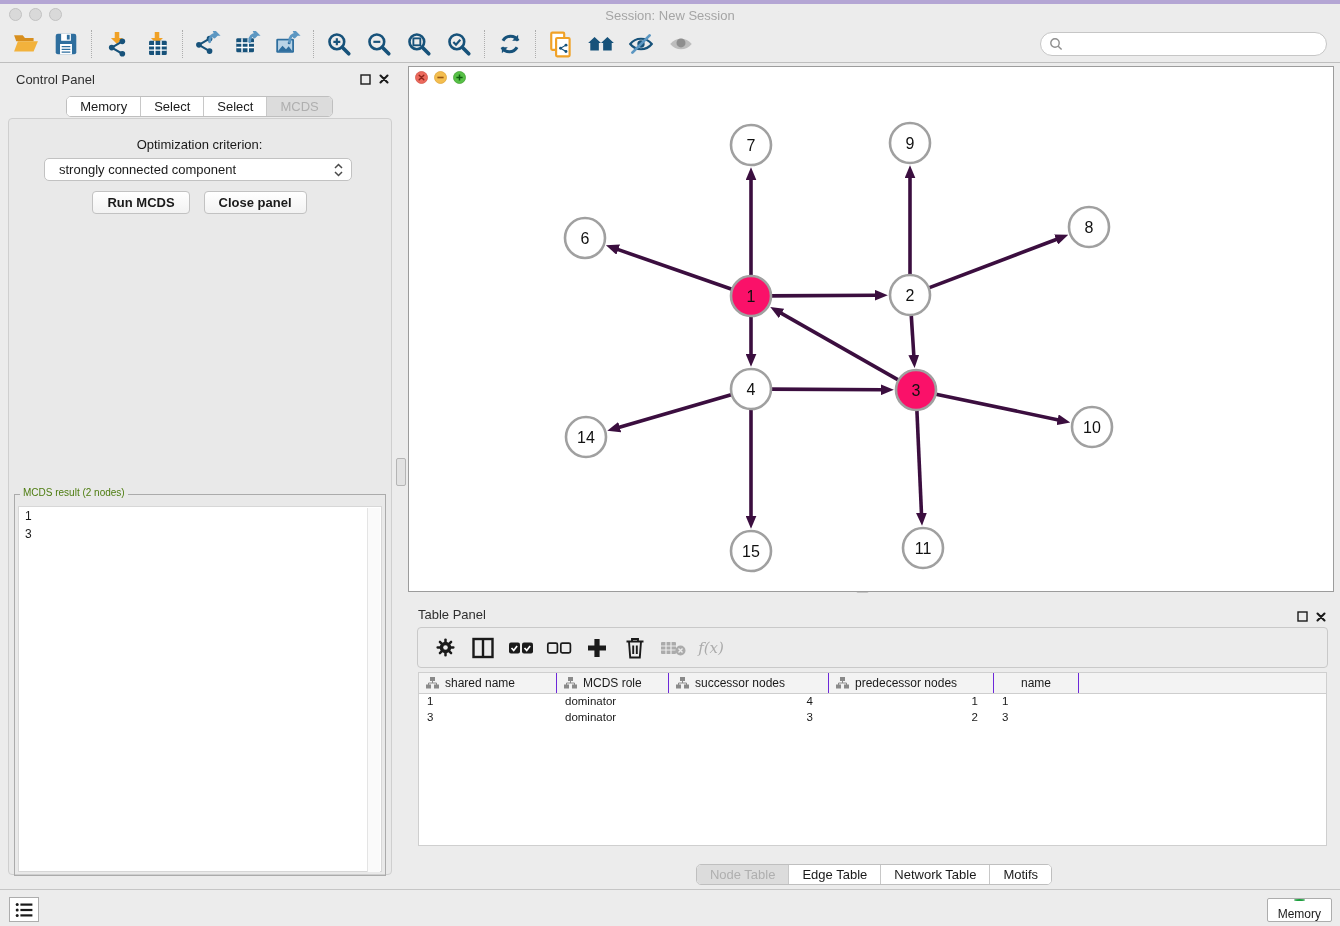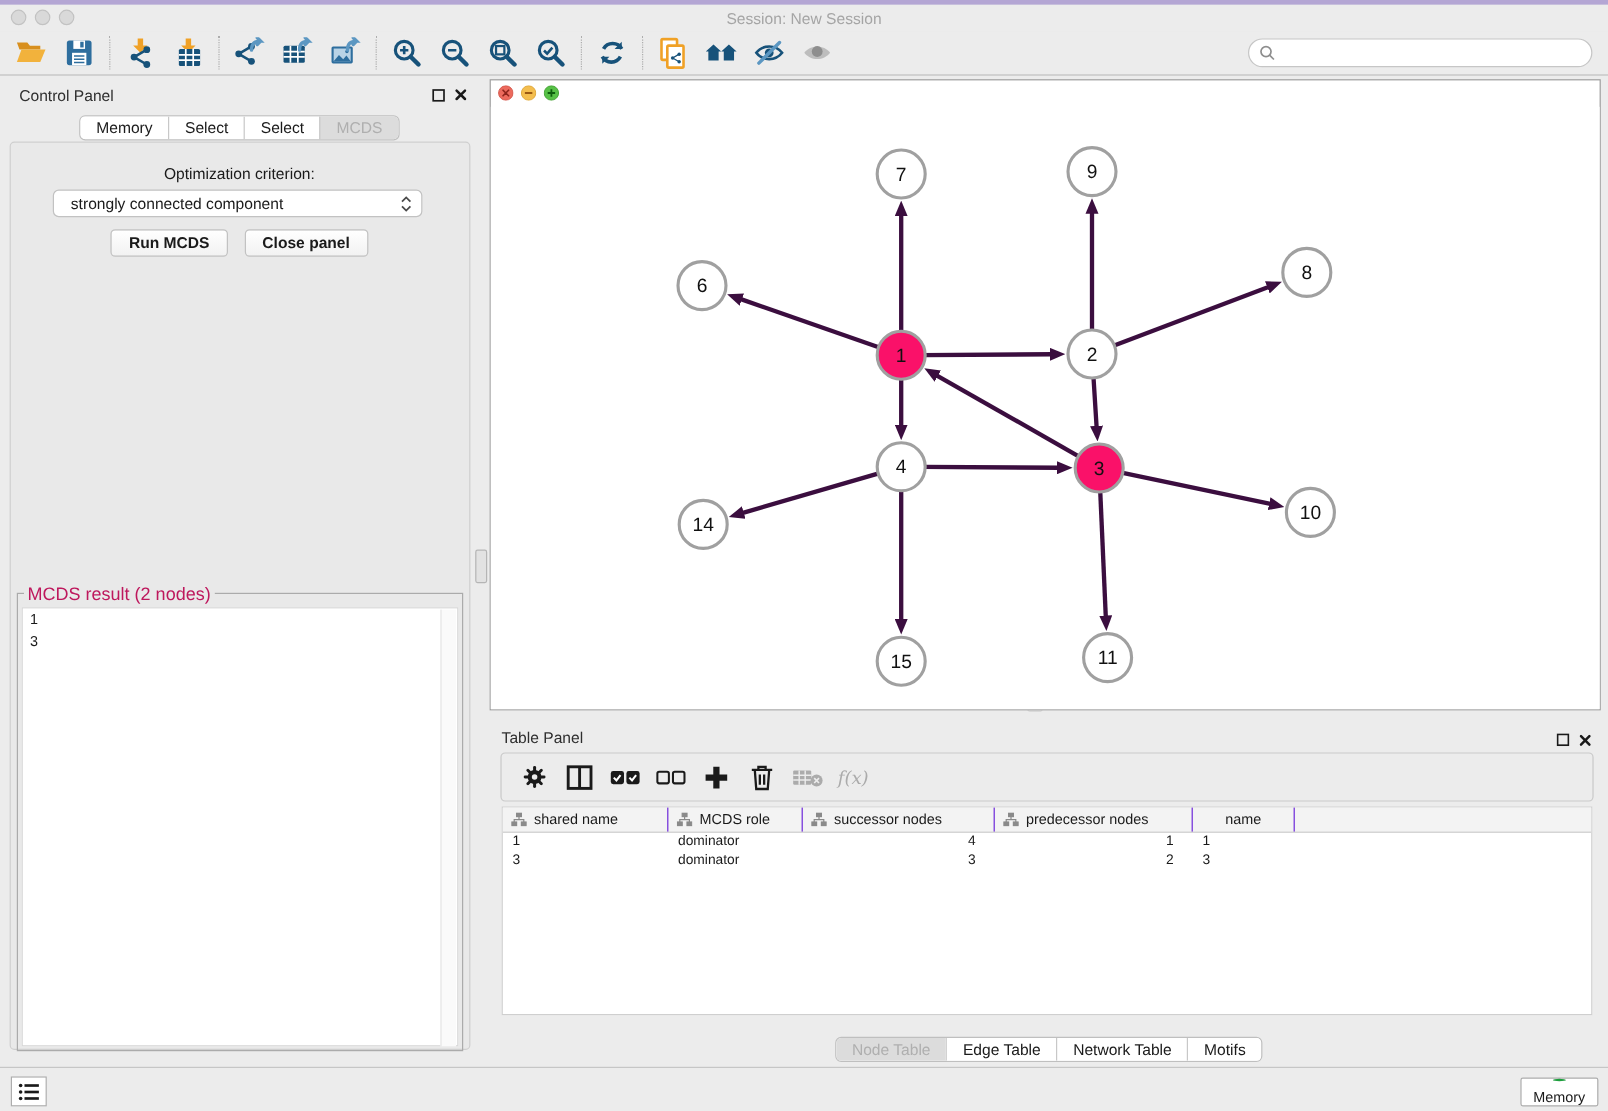--- a/index.html
+++ b/index.html
@@ -40,21 +40,21 @@
   #opt-label { left:0; top:137px; width:399px; text-align:center; color:#1a1a1a; }
   #criterion-select { left:44px; top:158px; width:308px; height:23px; background:#fff;
     border:1px solid #C2C2C2; border-radius:5px; display:flex; align-items:center;
     padding:0 8px 0 14px; }
   #criterion-select .sel-label { flex:1; }
   .push-btn { height:23px; background:linear-gradient(#ffffff,#F2F2F2); border:1px solid #C2C2C2;
     border-radius:4px; display:flex; align-items:center; justify-content:center; padding:0 14px; font-size:13px; }
   #cp-buttons { left:0; top:191px; width:399px; display:flex; justify-content:center; gap:14px;font-weight:bold; }
 
   #mcds-fieldset { left:14px; top:494px; width:372px; height:382px; border:1px solid #ABABAB; }
-  #mcds-legend { position:absolute; top:-8px; left:5px; background:#E9E9E9; padding:0 3px; font-size:15px; color:#be185d; }
+  #mcds-legend { position:absolute; top:-8px; left:5px; background:#E9E9E9; padding:0 3px; font-size:10px; color:#4d7c0f; }
   #mcds-list { position:absolute; left:3px; top:11px; width:364px; height:366px; background:#fff;
     border:1px solid #D7D7D7; font-size:12px; }
   #mcds-list .item { padding:1px 0 1px 6px; line-height:16px; }
   #mcds-scroll { position:absolute; right:1px; top:1px; width:13px; height:364px; background:#FAFAFA; border-left:1px solid #E4E4E4; }
 
   
   #v-grip { left:396px; top:458px; width:10px; height:28px; background:#E2E2E2; border:1px solid #B5B5B5; border-radius:2px; }
   #h-grip { left:856px; top:586px; width:13px; height:7px; background:#E2E2E2; border:1px solid #C5C5C5; border-radius:2px; }
 
   

